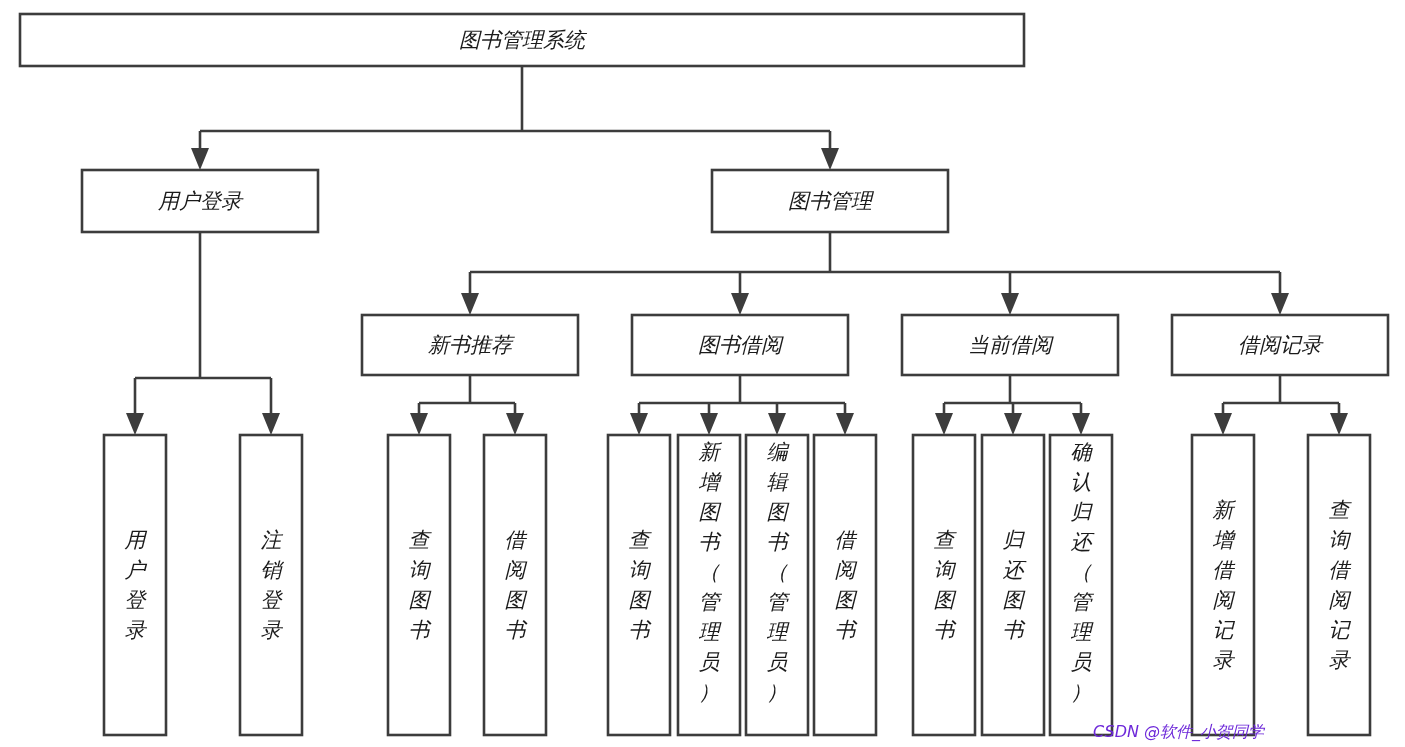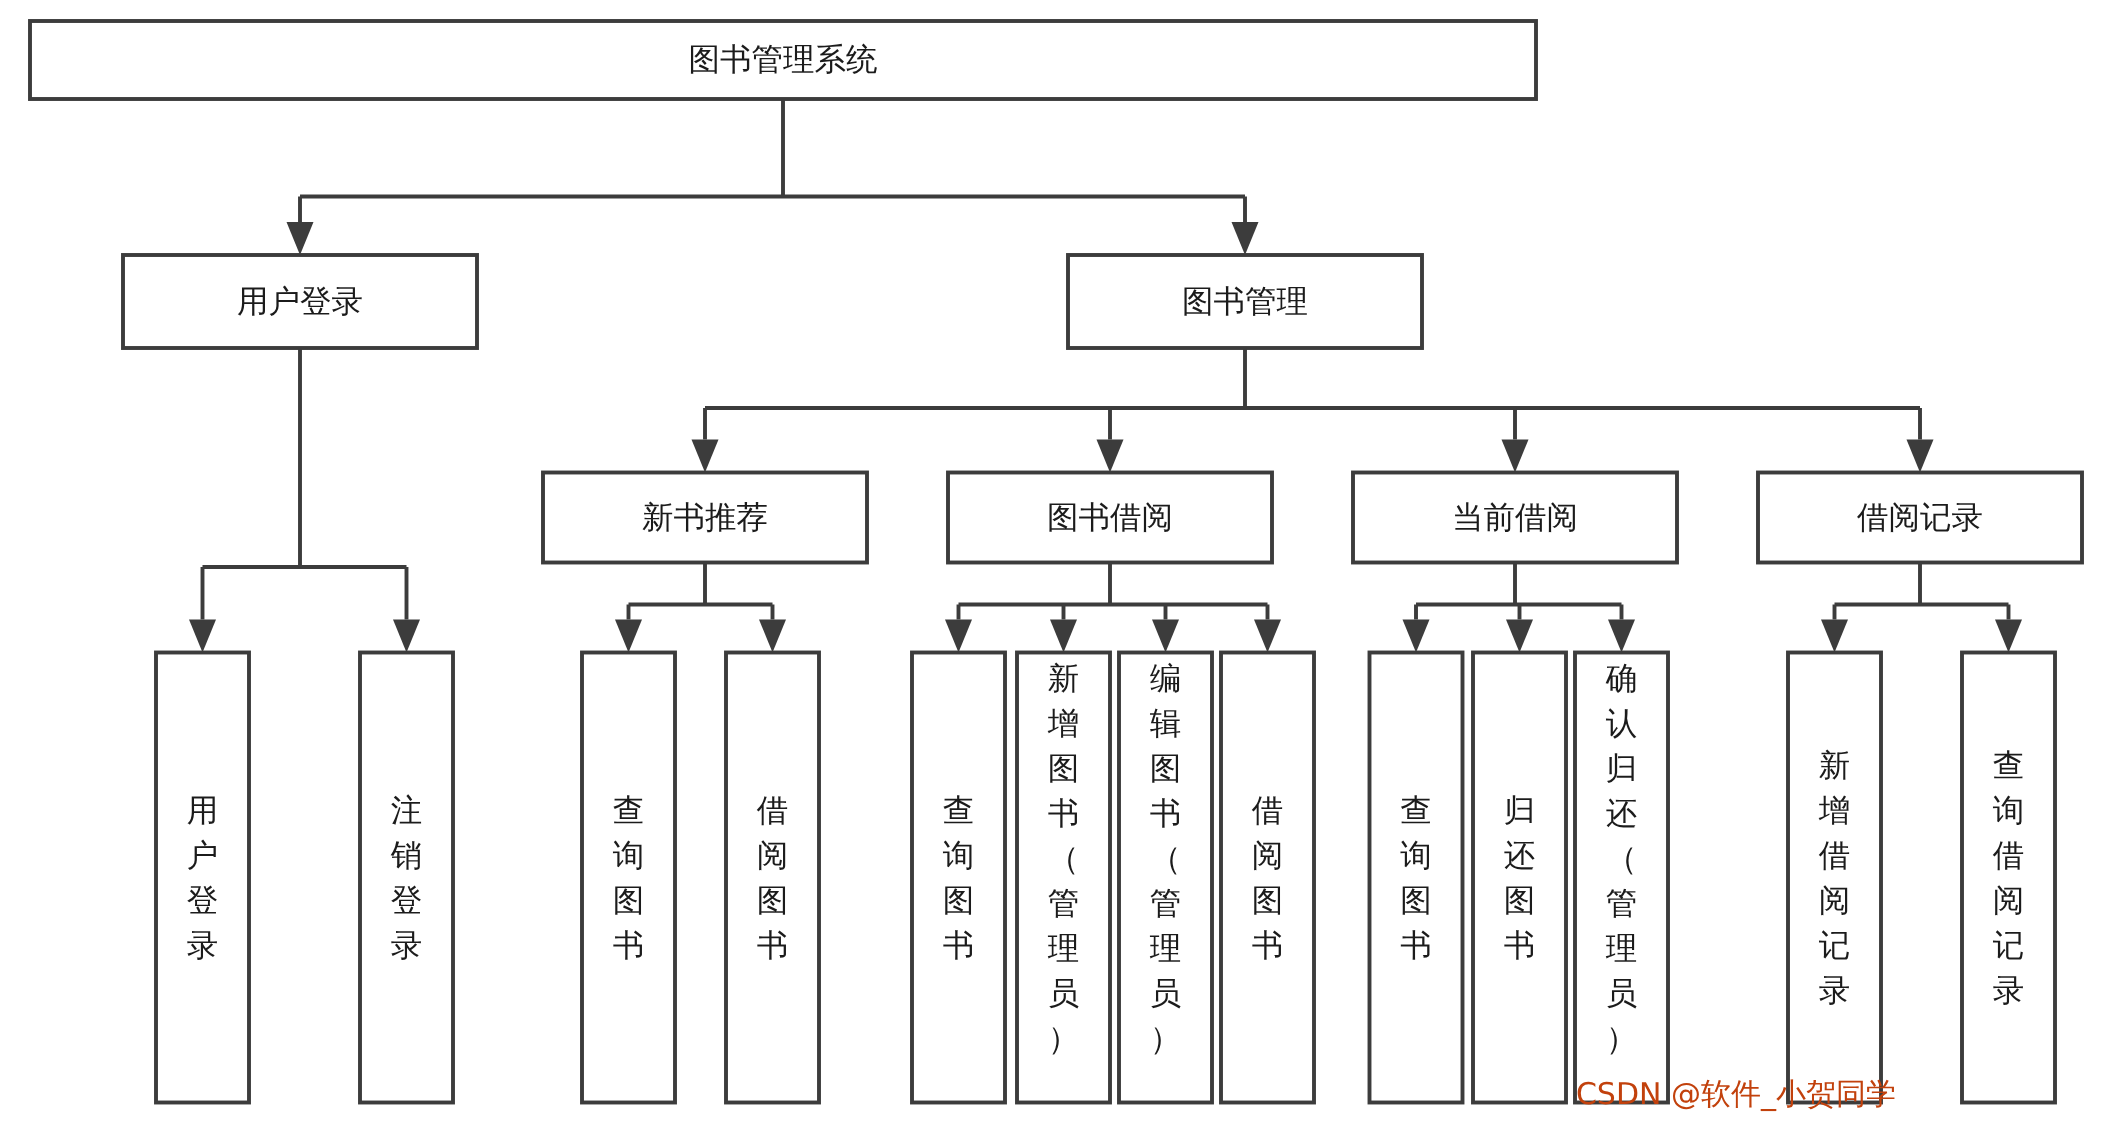--- a/index.html
+++ b/index.html
@@ -12,20 +12,21 @@
     width: 1405px;
     height: 747px;
     font-family: "DejaVu Sans", "Liberation Sans", sans-serif;
     position: relative;
     overflow: hidden;
   }
   #diagram-root {
     position: relative;
     width: 1276px;
     height: 747px;
+    font-style: italic;
   }
   svg#flow-svg {
     position: absolute;
     left: 0;
     top: 0;
     width: 1405px;
     height: 747px;
     display: block;
   }
   .node-box {
@@ -55,22 +56,22 @@
     font-family: "DejaVu Sans", "Liberation Sans", sans-serif;
     font-size: 21px;
     fill: #1b1b1b;
     text-anchor: middle;
   }
   .watermark {
     position: absolute;
     right: 12px;
     bottom: 4px;
     font-family: "DejaVu Sans", "Liberation Sans", sans-serif;
-    font-size: 20px;
-    color: #c2410c;
+    font-size: 16px;
+    color: #6d28d9;
     white-space: nowrap;
     user-select: none;
   }
 </style>
 </head>
 <body>
 
 <div id="diagram-root">
   <svg id="flow-svg" viewBox="0 0 1405 747" xmlns="http://www.w3.org/2000/svg">
     <g id="connectors-layer">

